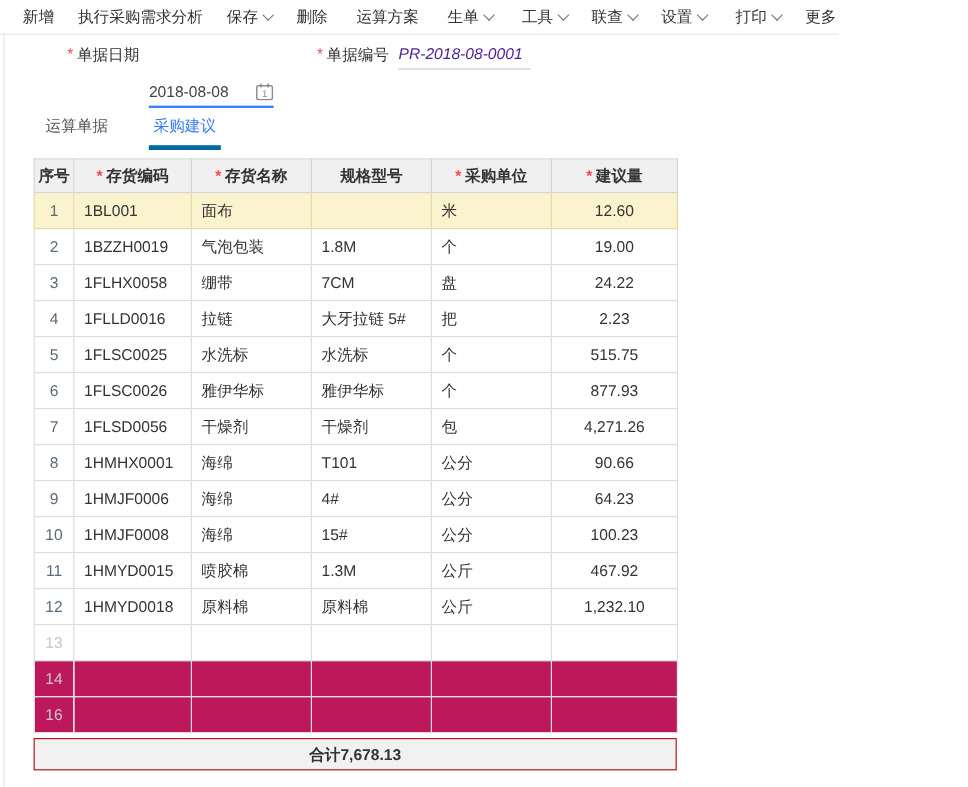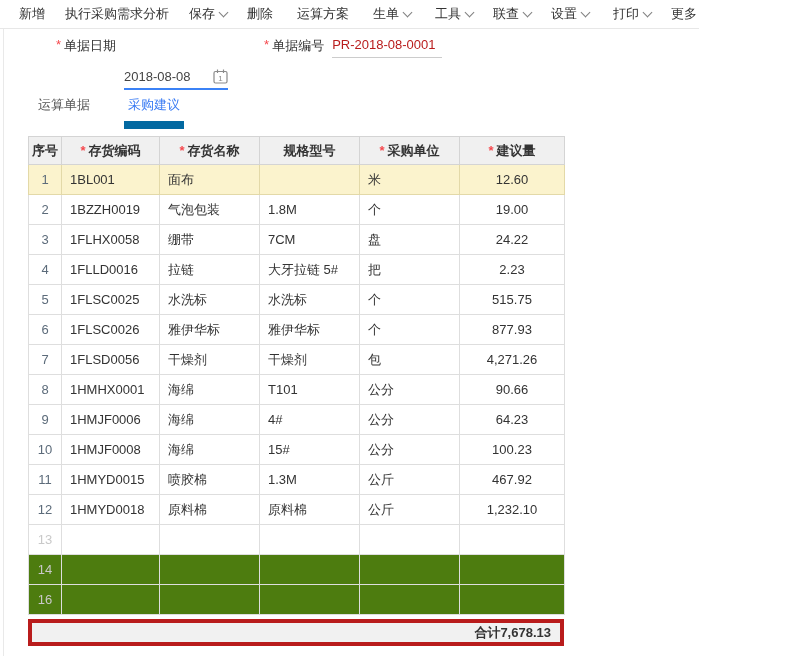--- a/index.html
+++ b/index.html
@@ -15,41 +15,41 @@
   .content{position:absolute;top:29px;left:3px;right:0;bottom:0;border-left:1px solid #e9e9e9;}
   
   .form-row{display:flex;align-items:flex-start;margin:8px 0 0 52px;height:27px;}
   .field{display:flex;align-items:flex-start;}
   .req{color:#f5484d;margin-right:3px;font-size:13px;}
   .f-label{margin-right:8px;color:#333;}
   .f-input{display:flex;align-items:center;justify-content:space-between;width:104px;
            border-bottom:2px solid #3b82f6;padding-bottom:4px;cursor:text;margin-top:32px;}
   .f-input .f-value{color:#444;}
   .f-input2{width:110px;border-bottom:1px solid #ccc;padding-bottom:5px;cursor:text;}
-  .f-input2 .f-value{color:#b91c1c;}
+  .f-input2 .f-value{color:#4c1d95;font-style:italic;}
   .field2{margin-left:36px;}
   .cal-btn{cursor:pointer;display:inline-flex;}
   
   .tabs{display:flex;margin:4px 0 0 30px;}
   .tab{padding:4px 4px 7px 4px;margin-right:30px;cursor:pointer;color:#555;margin-top:24px;}
-  .tab.active{color:#3779f3;border-bottom:8px solid #0369a1;text-align:center;}
+  .tab.active{color:#3779f3;border-bottom:4px solid #0369a1;text-align:center;}
   
   table.grid{border-collapse:collapse;table-layout:fixed;width:536px;margin:7px 0 0 24px;}
   table.grid th{height:27px;background:#f0f0f0;font-weight:bold;color:#333;
                 border:1px solid #d4d4d4;text-align:center;padding:0 2px;overflow:hidden;white-space:nowrap;}
   table.grid td{height:29px;border:1px solid #dedede;padding:0 8px;overflow:hidden;white-space:nowrap;background:#fff;}
   table.grid td.c-seq{text-align:center;color:#5c6b7a;padding:0 2px;}
   table.grid td.c-qty{text-align:center;}
   table.grid tr.selected td{background:#fbf3cd;border-color:#e3d9a8;}
   table.grid tr.empty td{background:#fff;}
   table.grid tr.empty td.c-seq{color:#c9c9c9;}
-  table.grid tr.empty.alt td{background:#4d7c0f;}
+  table.grid tr.empty.alt td{background:#be185d;}
   
   .total-bar{box-sizing:border-box;width:536px;height:27px;margin:4px 0 0 24px;background:#f1f1f1;
-             border:4px solid #b91c1c;display:flex;align-items:center;justify-content:flex-end;
+             border:1px solid #b91c1c;display:flex;align-items:center;justify-content:center;
              padding:0 9px;font-weight:bold;color:#333;}
 </style>
 </head>
 <body>
 
 <div class="page">
 
   <div class="toolbar">
       <span class="tb-item">
         <span>新增</span>

